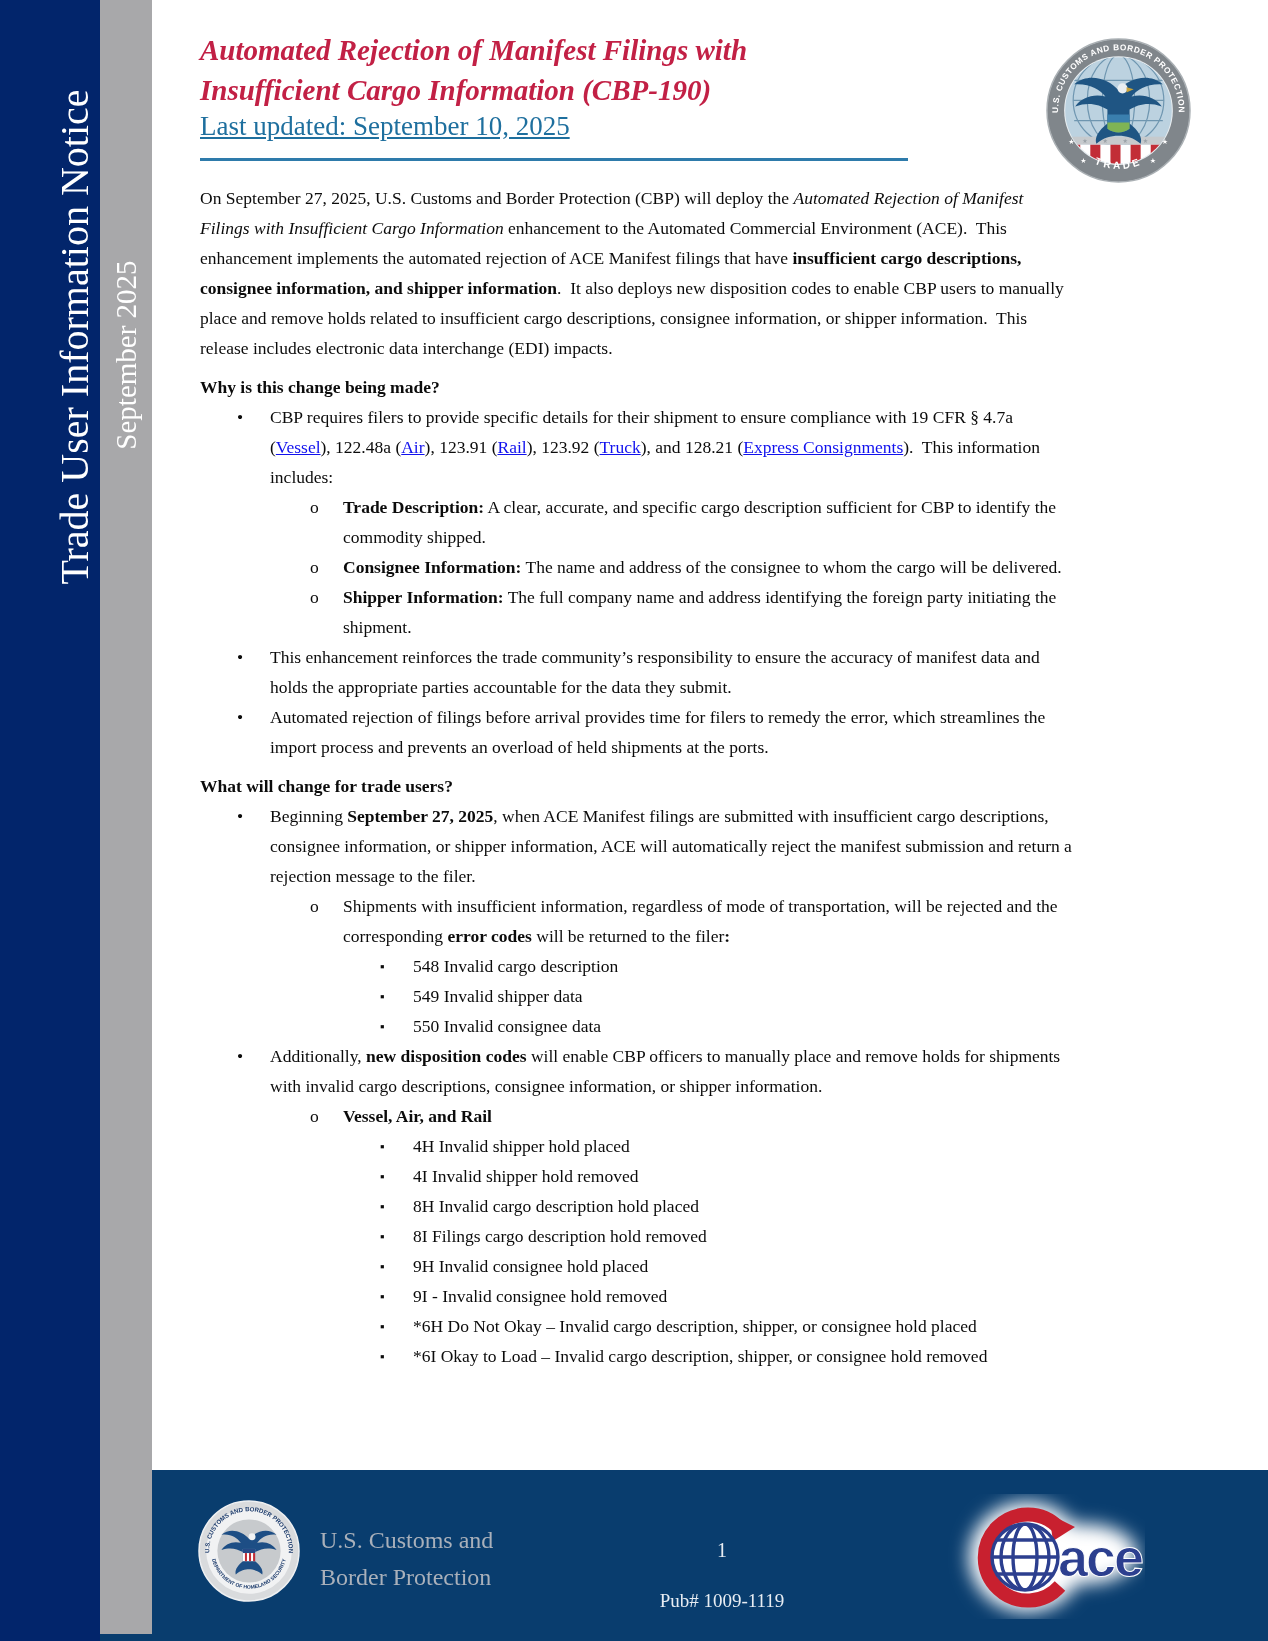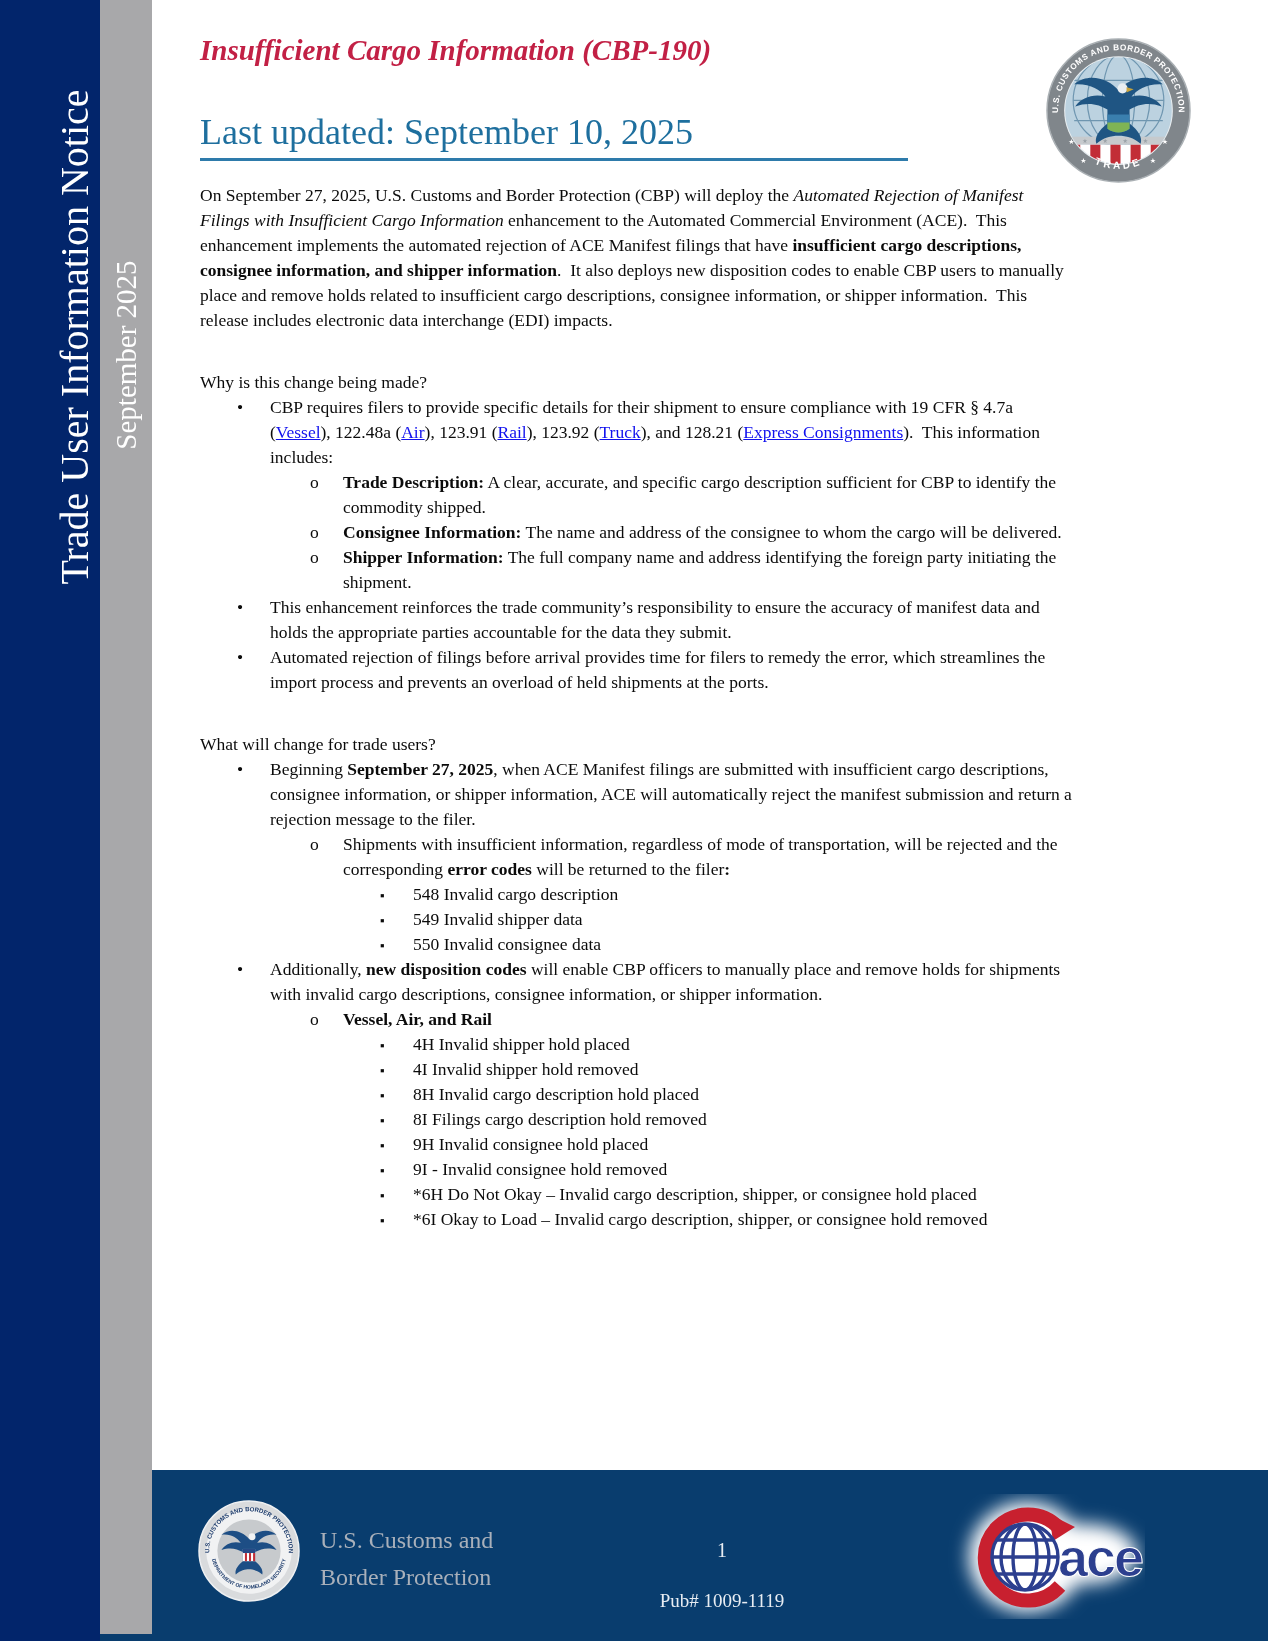--- a/index.html
+++ b/index.html
@@ -10,32 +10,32 @@
   
   .sidebar-navy{position:absolute;left:0;top:0;width:100px;height:1641px;background:#02256b;z-index:3;}
   .sidebar-gray{position:absolute;left:100px;top:0;width:52px;height:1634px;background:#a8a8aa;z-index:3;}
   .v-text{position:absolute;transform:rotate(-90deg);transform-origin:center;color:#ffffff;
           text-align:center;white-space:nowrap;z-index:4;}
   .v-title{left:-180px;top:315px;width:510px;height:44px;font-size:40px;line-height:44px;}
   .v-sub{left:21px;top:339px;width:210px;height:32px;font-size:29px;line-height:32px;}
   
   .doc-title{position:absolute;left:200px;top:30px;width:760px;color:#c22045;
              font-style:italic;font-weight:bold;font-size:29px;line-height:40px;z-index:1;}
-  .last-updated{position:absolute;left:200px;top:111px;color:#1e6f9e;font-size:36px;z-index:1;}
+  .last-updated{position:absolute;left:200px;top:111px;color:#1e6f9e;font-size:27px;z-index:1;text-decoration:underline;}
   .header-rule{position:absolute;left:200px;top:158px;width:708px;height:3px;background:#2e7bab;z-index:1;}
   .top-seal{position:absolute;left:1046px;top:38px;width:145px;height:145px;z-index:1;}
   
-  .doc{position:absolute;left:200px;top:183px;width:876px;font-size:17.5px;line-height:25px;
+  .doc{position:absolute;left:200px;top:183px;width:876px;font-size:17.5px;line-height:30px;
        color:#0b0b0b;z-index:1;}
   .blk{position:relative;}
   .runs{white-space:pre-wrap;}
   .b{font-weight:bold;}
   .i{font-style:italic;}
   .lnk{color:#1111ee;text-decoration:underline;cursor:pointer;}
-  .h{font-weight:normal;margin-top:37px;}
+  .h{font-weight:bold;margin-top:9px;}
   .li1{padding-left:70px;}
   .li2{padding-left:143px;}
   .li3{padding-left:213px;}
   .marker{position:absolute;top:0;}
   .li1 .marker{left:37px;}
   .li2 .marker{left:110px;}
   .li3 .marker{left:180px;font-size:13px;top:1px;}
   
   .footer-bar{position:absolute;left:100px;top:1470px;width:1168px;height:171px;background:#093d6e;z-index:2;}
   .f-seal{position:absolute;left:98px;top:30px;width:102px;height:102px;}
@@ -48,20 +48,21 @@
 </style>
 </head>
 <body>
 
 <div class="sidebar-navy"></div>
 <div class="sidebar-gray"></div>
 <div class="v-text v-title">Trade User Information Notice</div>
 <div class="v-text v-sub">September 2025</div>
 
 <div class="doc-title">
+  <div>Automated Rejection of Manifest Filings with</div>
   <div>Insufficient Cargo Information (CBP-190)</div>
 </div>
 <div class="last-updated">Last updated: September 10, 2025</div>
 <div class="header-rule"></div>
 
 <svg class="top-seal" viewBox="0 0 144 144">
   <defs>
     <clipPath id="innerClip">
         <circle cx="72" cy="72" r="53"></circle>
       </clipPath>

